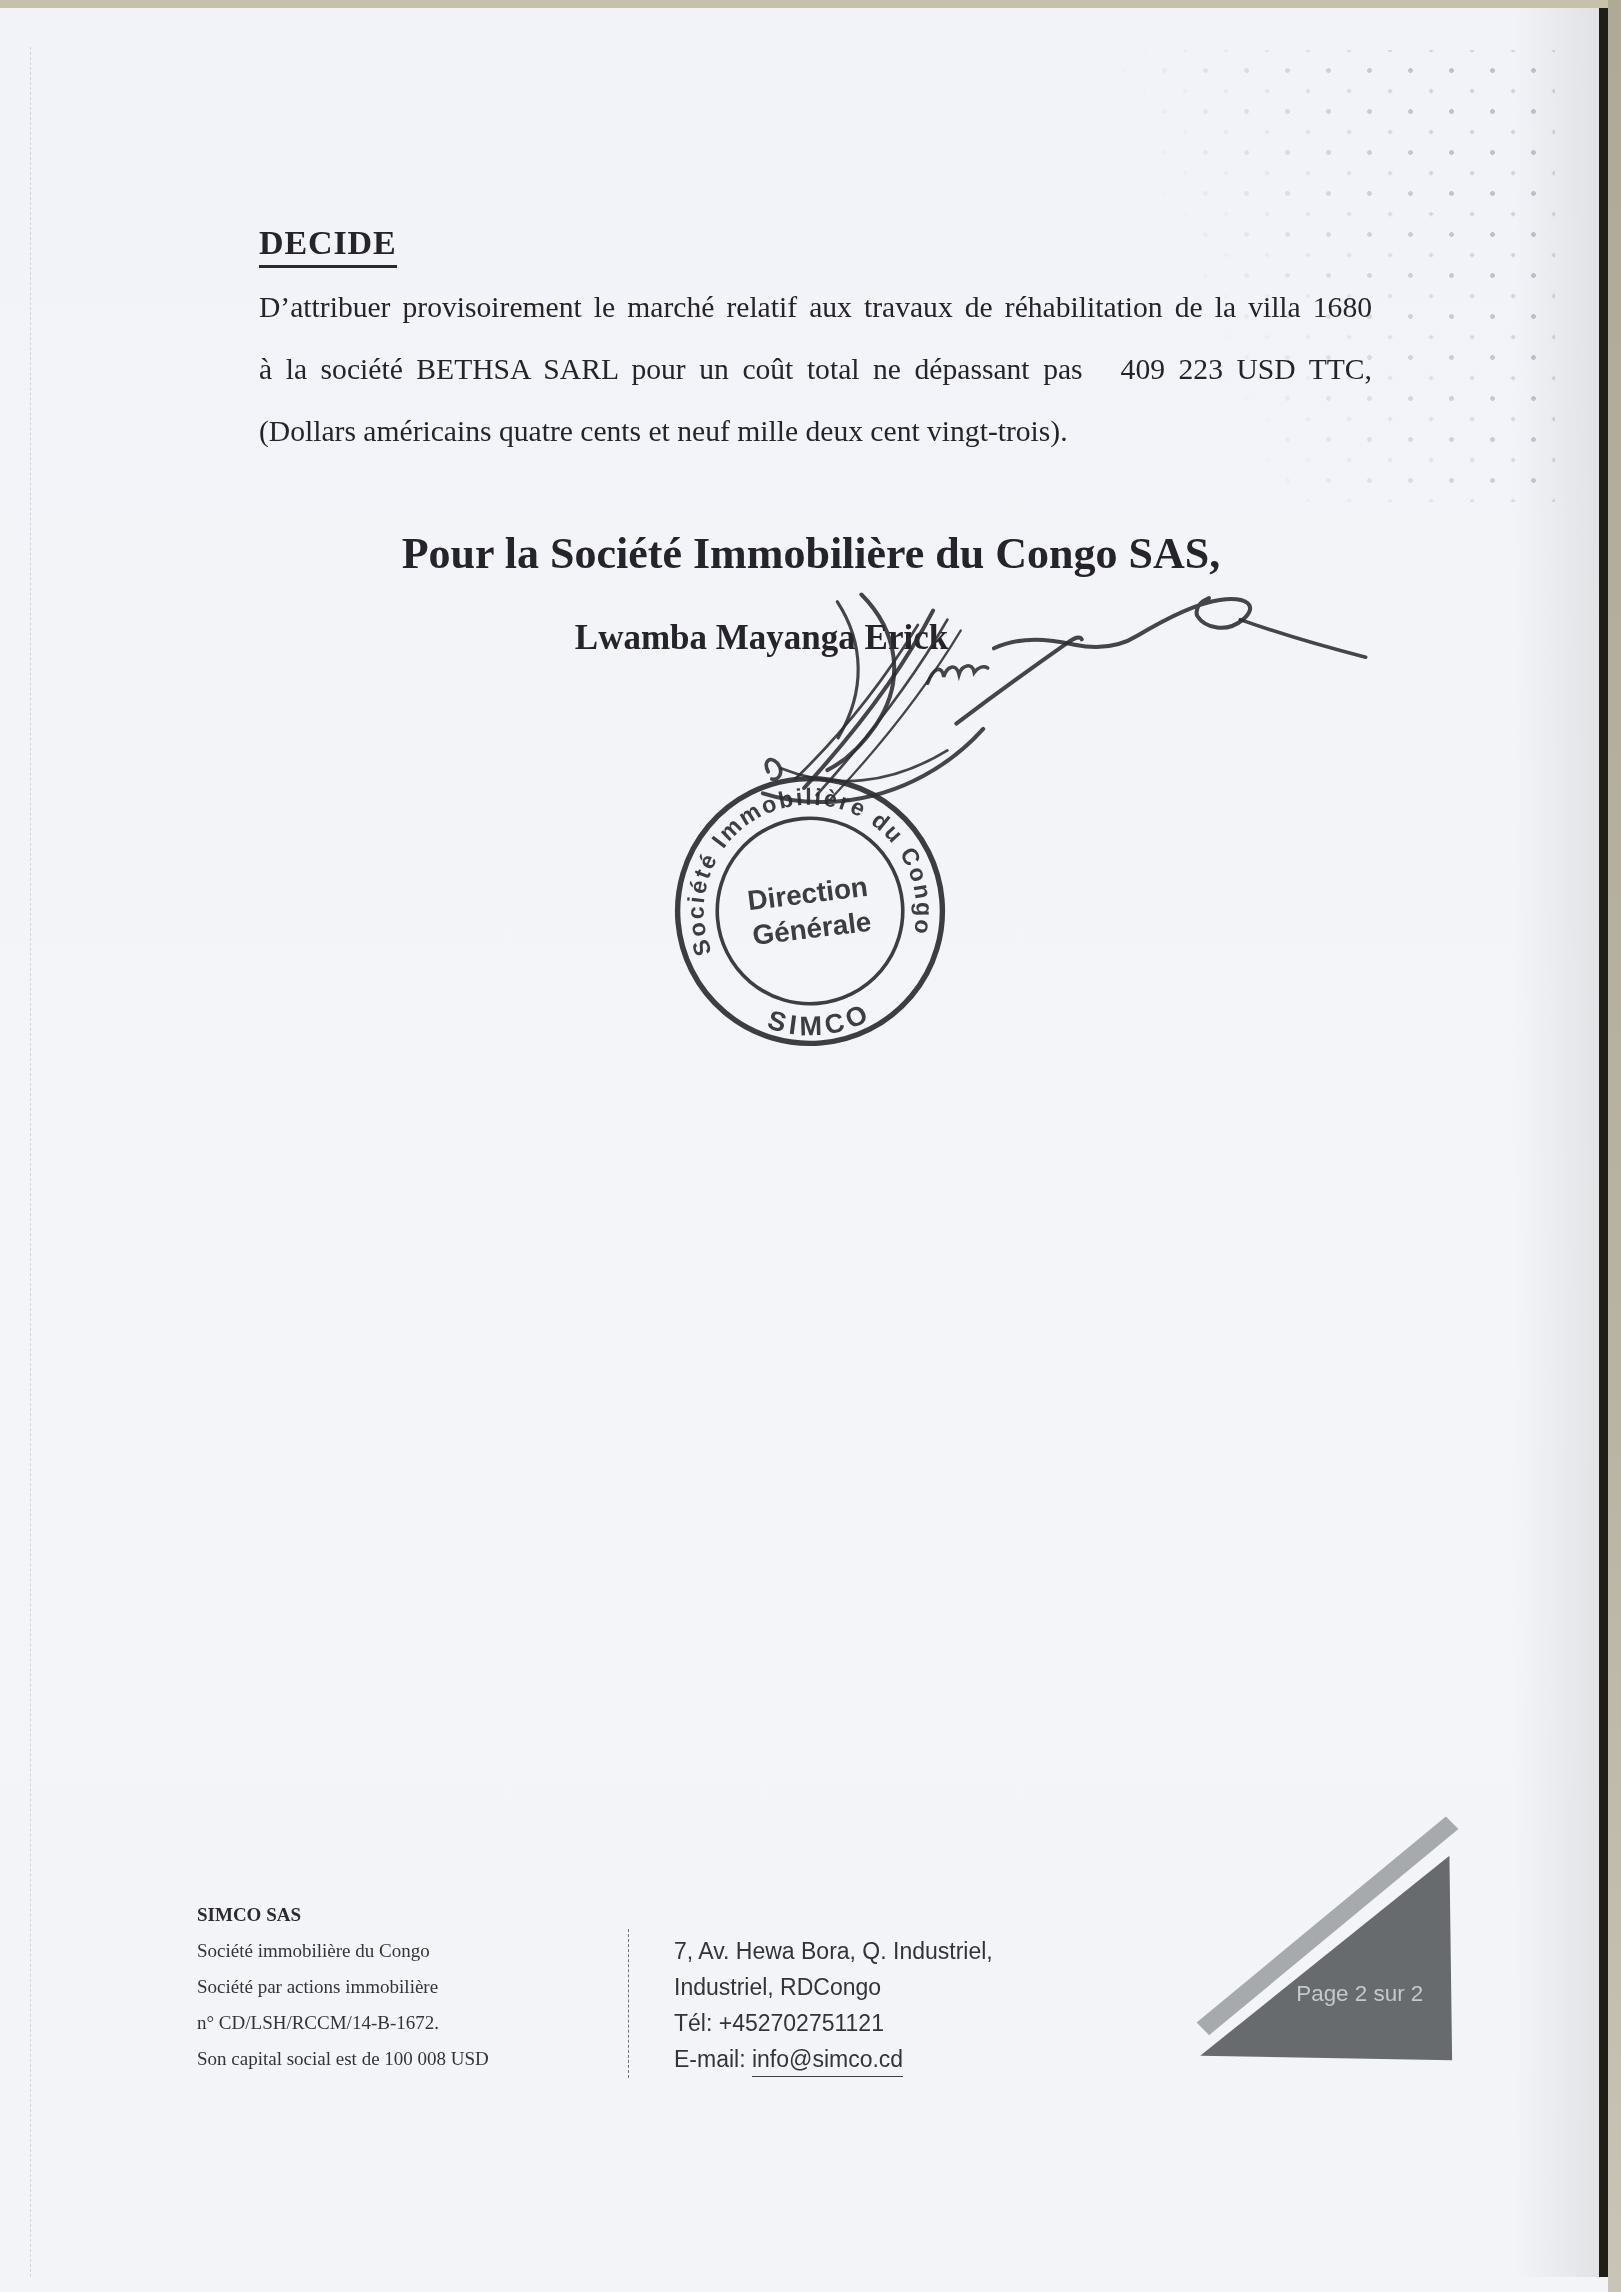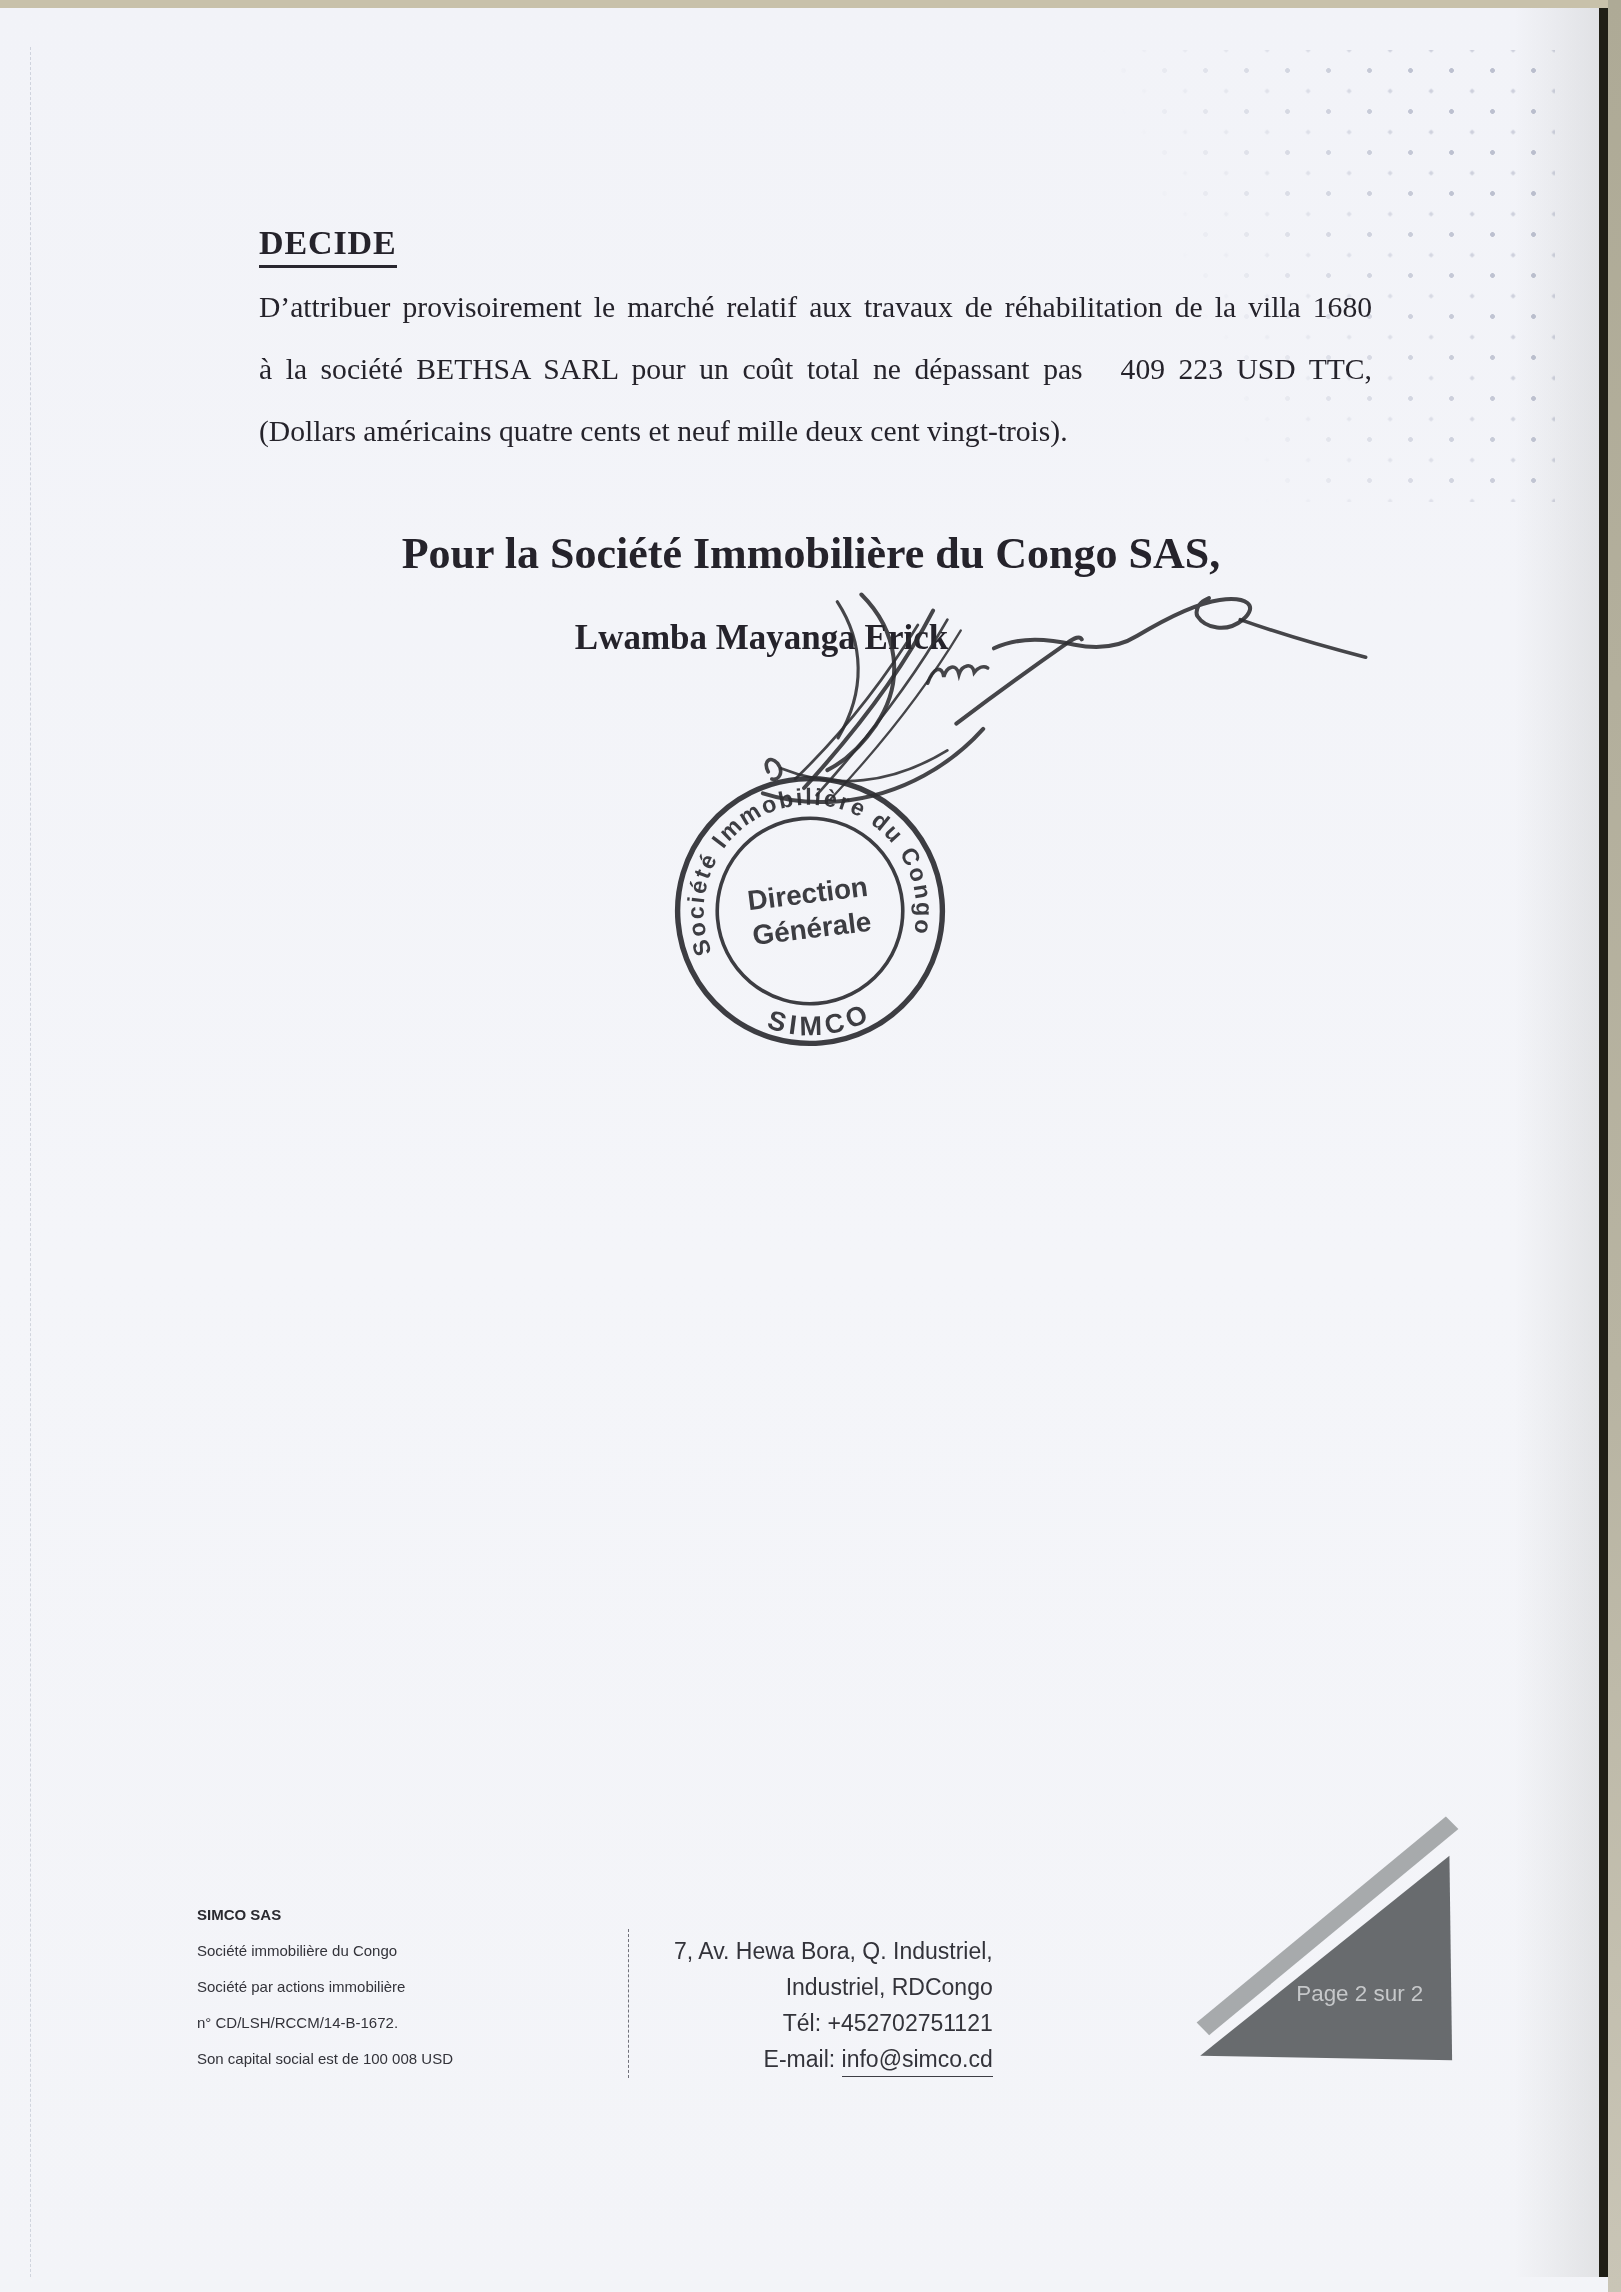--- a/index.html
+++ b/index.html
@@ -38,27 +38,27 @@
   .sig-for{position:absolute;left:269px;top:528px;width:1084px;text-align:center;
     font-size:44px;font-weight:bold;white-space:nowrap;}
   .sig-name{position:absolute;left:269px;top:618px;width:985px;text-align:center;
     font-size:35px;font-weight:bold;white-space:nowrap;}
   .sig-title{position:absolute;left:269px;top:704px;width:1076px;text-align:center;
     font-size:32px;white-space:nowrap;}
   
   .stamp{position:absolute;left:665px;top:766px;width:290px;height:290px;}
   .scrawl{position:absolute;left:573px;top:537px;width:824px;height:296px;}
   
-  .footer-co{position:absolute;left:197px;top:1897px;font-family:Liberation Sans, sans-serif;
-    font-size:15px;line-height:36px;color:#33333a;white-space:nowrap;}
+  .footer-co{position:absolute;left:197px;top:1897px;font-family:Liberation Serif, serif;
+    font-size:19px;line-height:36px;color:#33333a;white-space:nowrap;}
   .footer-co .co-name{font-weight:bold;color:#2a2a30;}
   .footer-divider{position:absolute;left:628px;top:1929px;width:0;height:149px;
     border-left:1.8px dashed #71717a;}
   .footer-contact{position:absolute;left:674px;top:1933px;font-family:"Liberation Sans",sans-serif;
-    font-size:23px;line-height:36px;color:#33333a;white-space:nowrap;text-align:right;}
+    font-size:23px;line-height:36px;color:#33333a;white-space:nowrap;}
   .email{border-bottom:1.8px solid #3d3d44;padding-bottom:4px;}
   .corner{position:absolute;left:1193px;top:1811px;width:269px;height:260px;}
   .corner text{font-family:"Liberation Sans",sans-serif;}
   .stamp text{font-family:"Liberation Sans",sans-serif;font-weight:bold;fill:#2d2d32;}
 </style>
 </head>
 <body>
 
 <div class="paper">
 

